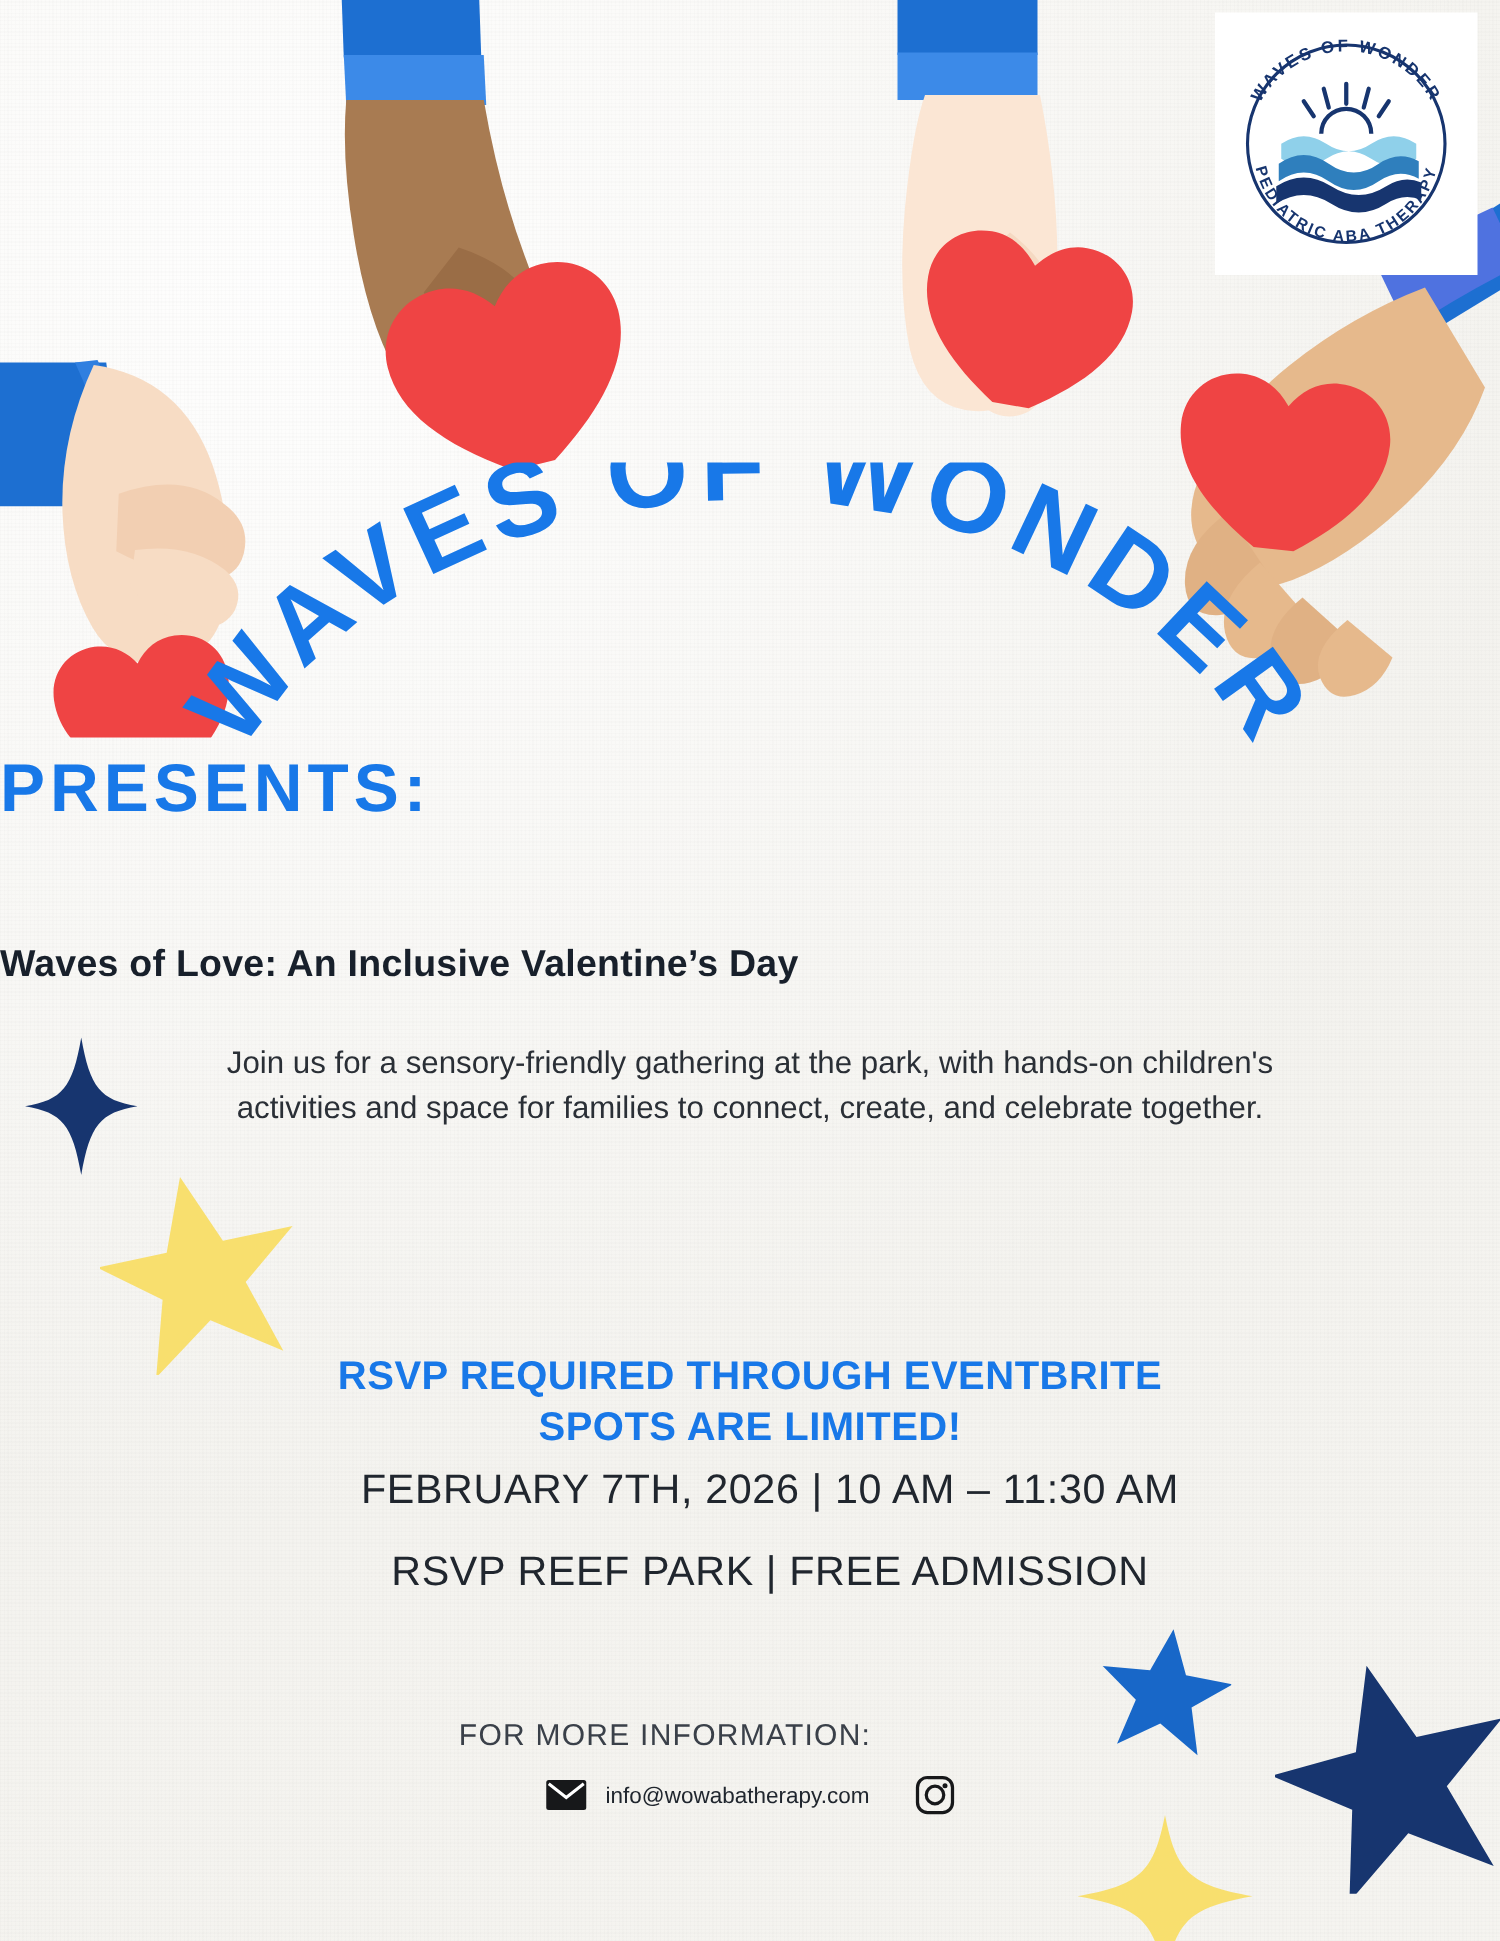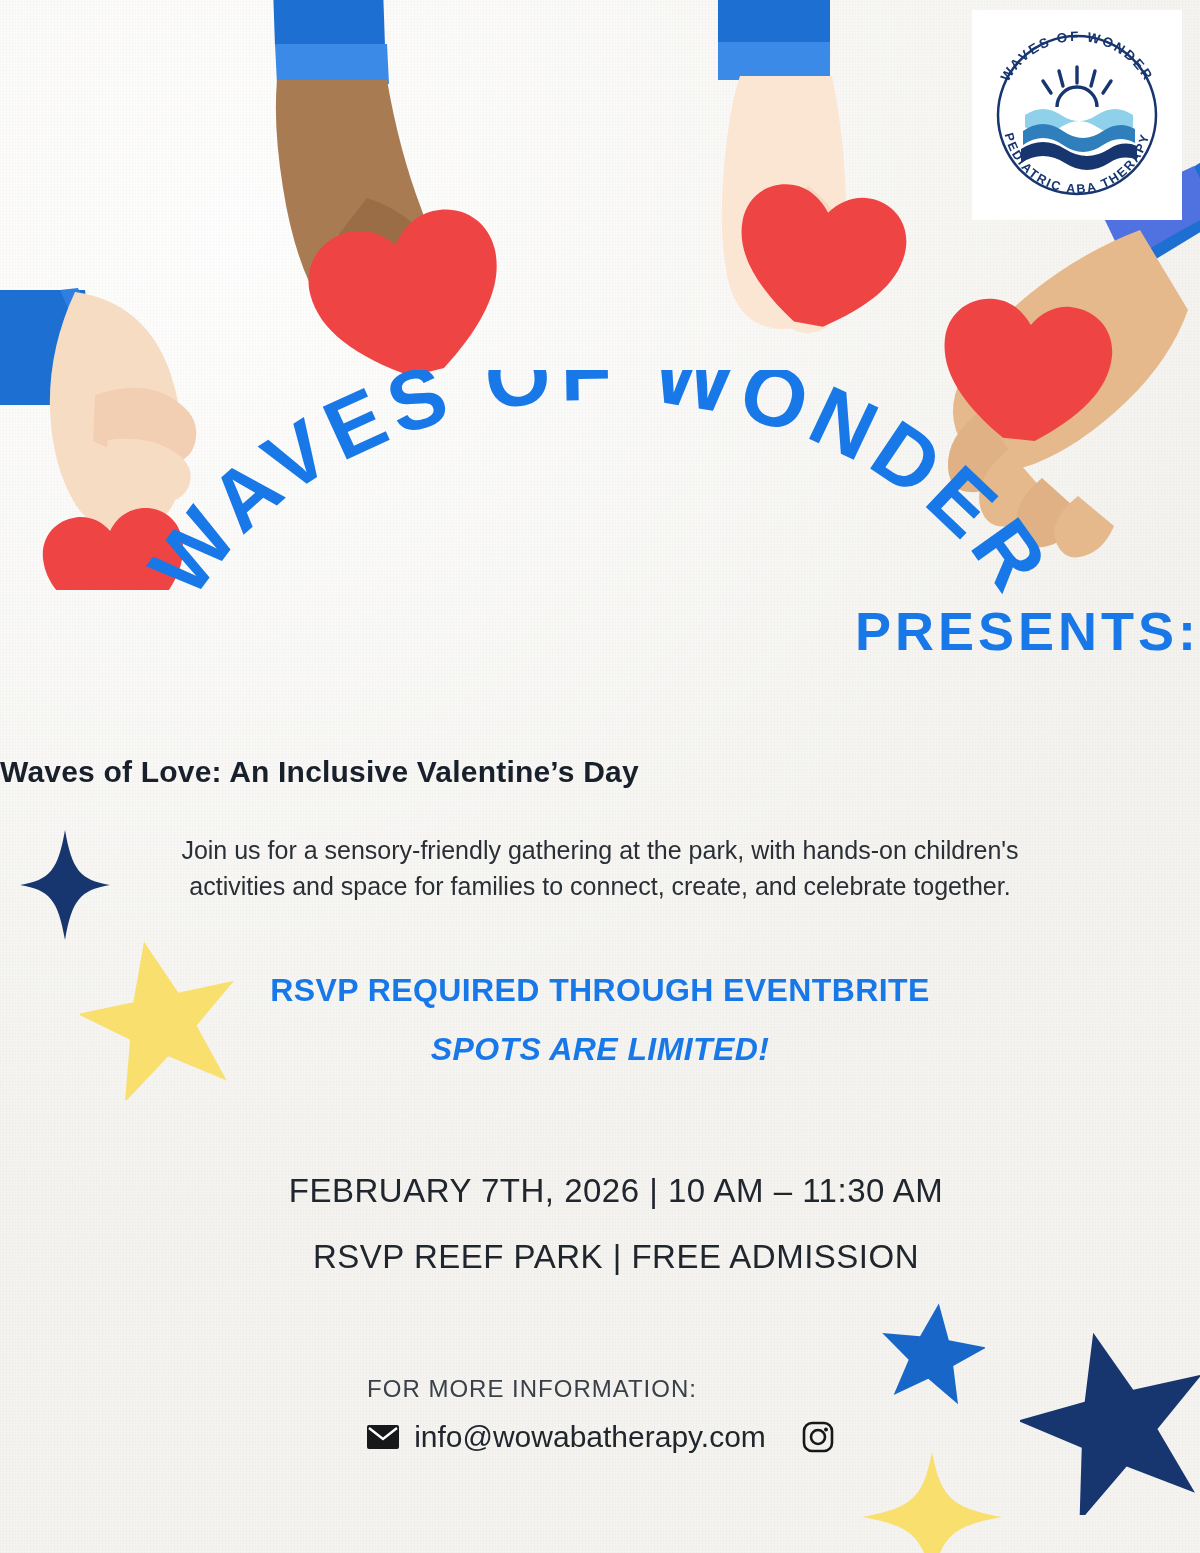--- a/index.html
+++ b/index.html
@@ -62,21 +62,21 @@
     font-size: 84px;
     fill: #1878e8;
     letter-spacing: 7px;
   }
 
   .presents {
     position: absolute;
     top: 600px;
     left: 0;
     width: 1200px;
-    text-align: right;
+    text-align: left;
     font-size: 54px;
     font-weight: bold;
     letter-spacing: 4px;
     color: #1878e8;
   }
 
   .subtitle {
     position: absolute;
     top: 755px;
     left: 0;
@@ -94,33 +94,32 @@
     left: 150px;
     width: 900px;
     text-align: center;
     font-size: 25px;
     line-height: 1.42;
     color: #2a2f36;
   }
 
   .rsvp {
     position: absolute;
-    top: 972px;
+    top: 1082px;
     left: 0;
     width: 1200px;
     text-align: center;
     color: #1878e8;
     font-weight: bold;
     font-size: 32px;
     letter-spacing: 0.4px;
   }
   .rsvp .line2 {
     display: block;
-    font-style: italic;
-    margin-top: 22px;
+    margin-top: 4px;
   }
 
   .details {
     position: absolute;
     top: 1172px;
     left: 16px;
     width: 1200px;
     text-align: center;
     color: #20262e;
   }
@@ -147,21 +146,21 @@
 
   .contacts {
     position: absolute;
     top: 1420px;
     left: 0;
     width: 1200px;
     display: flex;
     justify-content: center;
     align-items: center;
     gap: 36px;
-    font-size: 30px;
+    font-size: 18px;
     color: #20262e;
   }
   .contact {
     display: flex;
     align-items: center;
     gap: 14px;
   }
 
   
   .star { position: absolute; }

